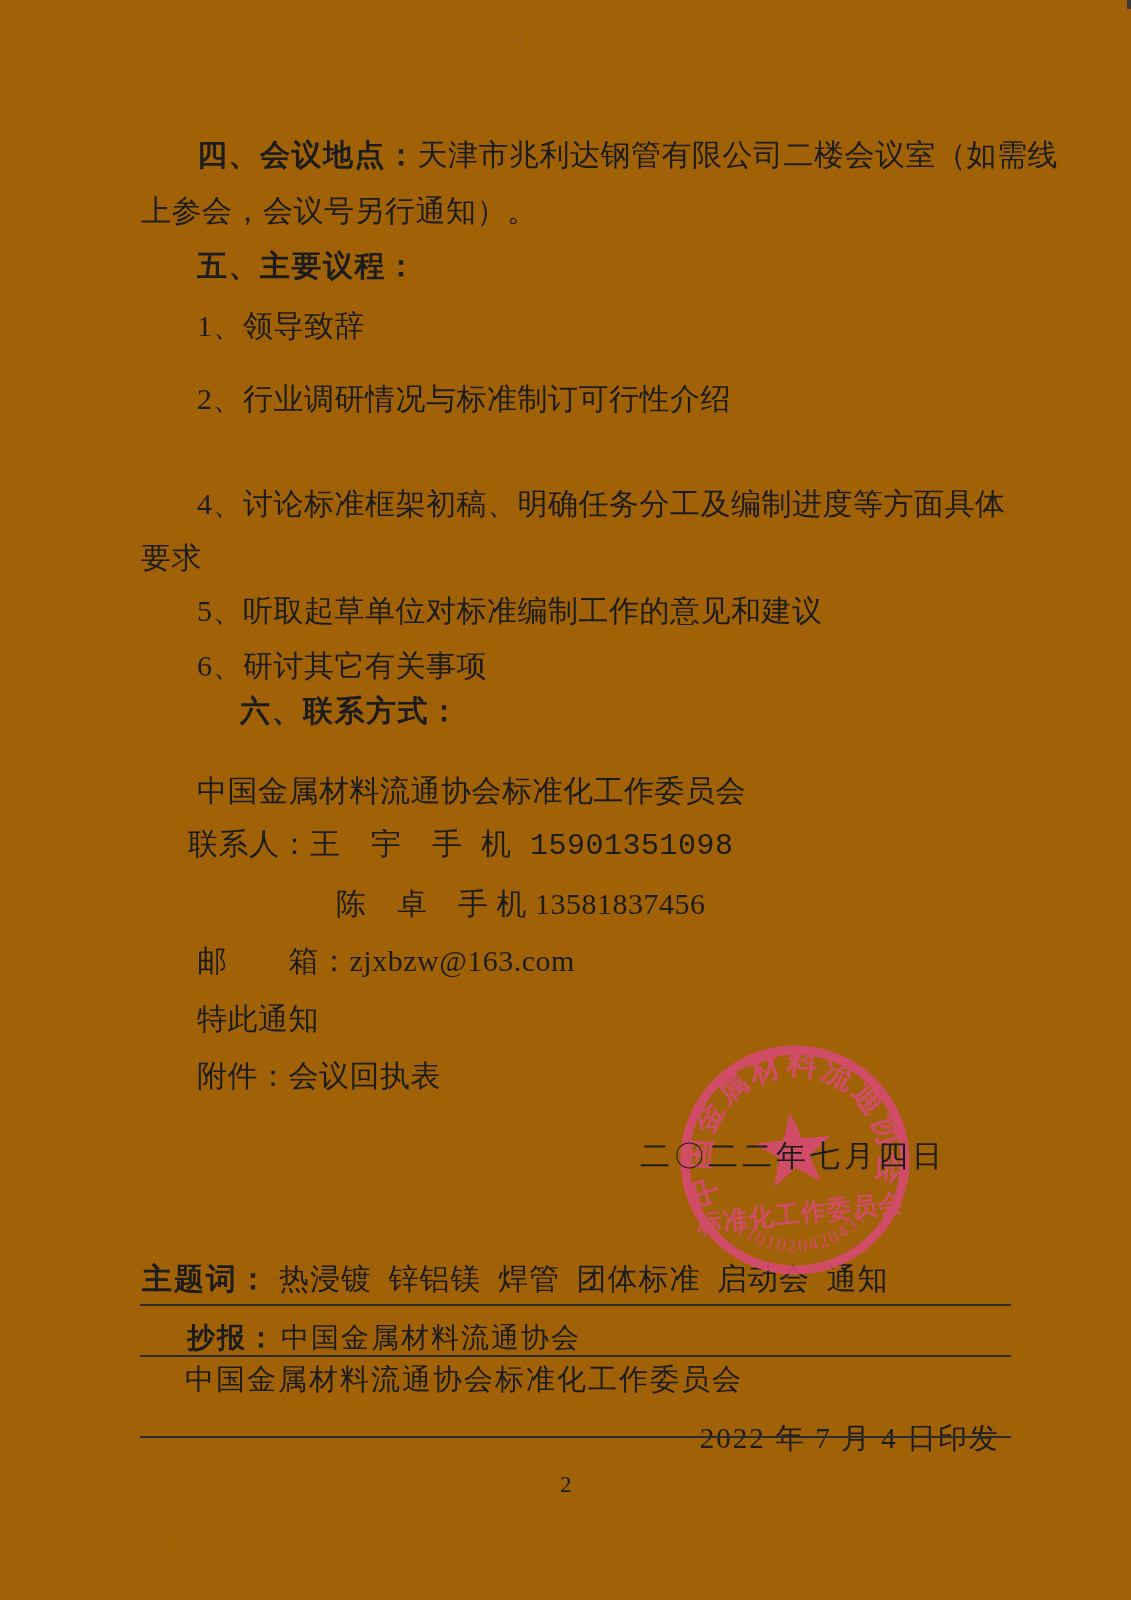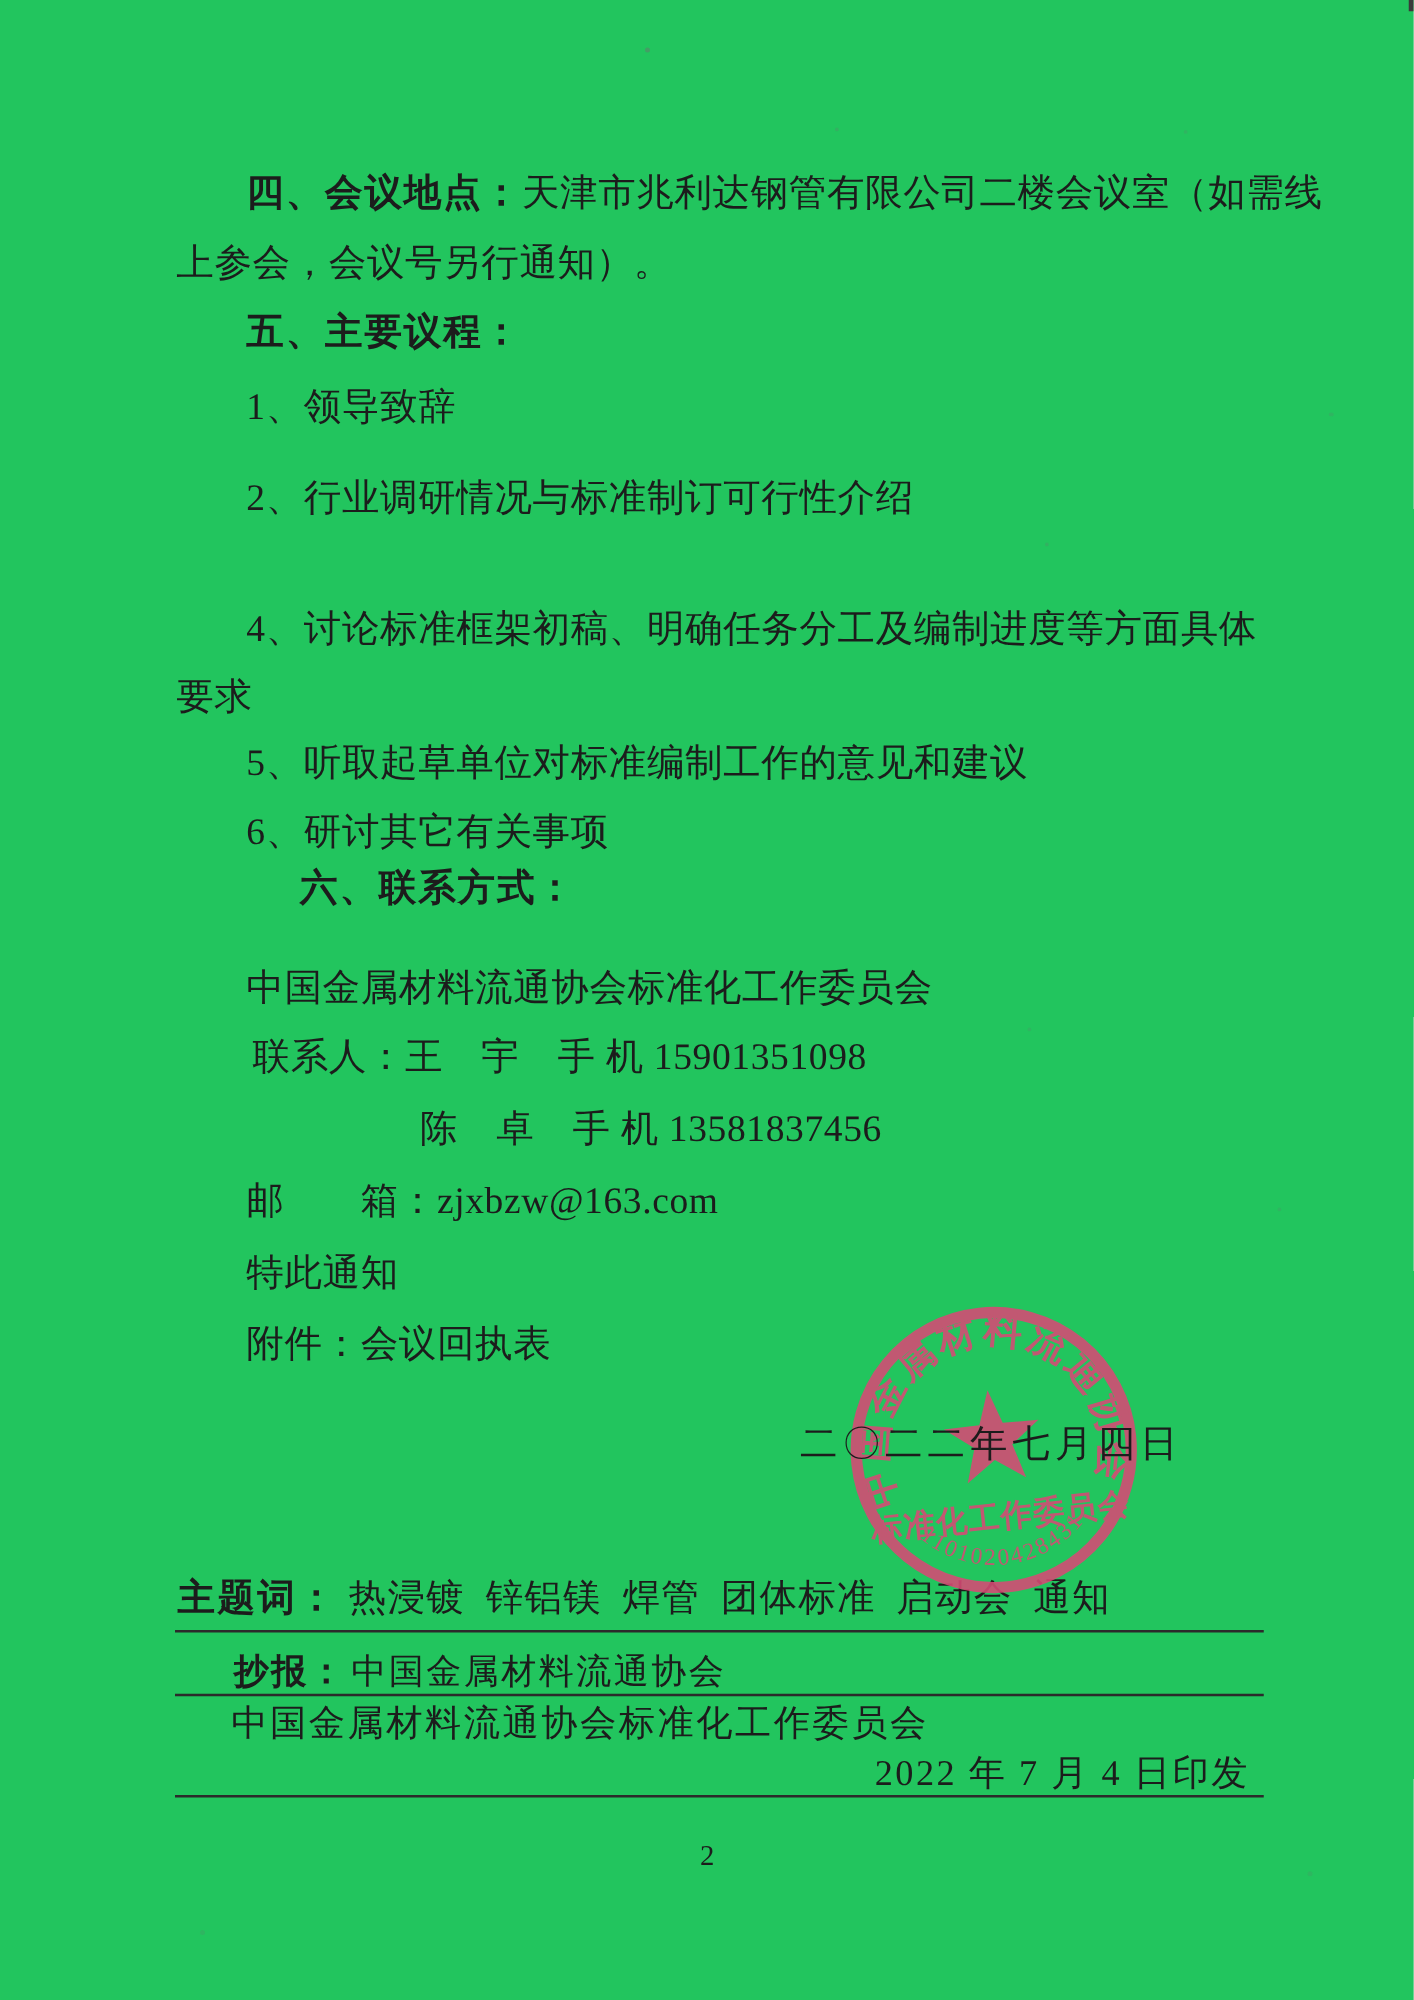--- a/index.html
+++ b/index.html
@@ -1,21 +1,21 @@
 <!DOCTYPE html>
 <html><head>
 <meta charset="utf-8">
 <style>
   html, body { margin: 0; padding: 0; background: #e8e8e8; }
   .page {
     position: relative;
     width: 1131px;
     height: 1600px;
     margin: 0 auto;
-    background: #22c55e;
+    background: #a16207;
     overflow: hidden;
     font-family: "Liberation Serif", serif;
     color: #1c1c1c;
   }
   .ln {
     position: absolute;
     white-space: nowrap;
     font-size: 30px;
     line-height: 34px;
     letter-spacing: 0.5px;
@@ -40,21 +40,21 @@
     height: 2px;
     background: #2b2b2b;
     z-index: 1;
   }
   .kw-label { font-weight: 700; letter-spacing: 2px; }
   .kw-words { margin-left: 9px; letter-spacing: 1px; word-spacing: 8px; }
   .copy-row { font-size: 28px; }
   .copy-label { font-weight: 700; letter-spacing: 2px; margin-right: 4px; }
   .copy-value { letter-spacing: 2px; }
   .issuer { font-size: 29px; letter-spacing: 2px; }
-  .print-date { position: absolute; right: 131px; font-size: 29px; letter-spacing: 2px; white-space: nowrap; z-index: 1; }
+  .print-date { position: absolute; right: 131px; font-size: 29px; letter-spacing: 2px; white-space: nowrap; z-index: 1; margin-top: 20px; }
   .page-num { position: absolute; font-size: 23px; z-index: 1; }
   .speck { position: absolute; border-radius: 50%; background: rgba(110,110,110,0.45); z-index: 0; }
   .corner-mark { position: absolute; right: 0; top: 0; width: 4px; height: 9px; background: #3a3a3a; z-index: 0; }
 </style>
 </head>
 <body>
 
 <div class="page">
 
   <div>
@@ -78,21 +78,21 @@
   <div class="ln hd" style="left:197px; top:249px;">五、主要议程：</div>
   <div class="ln" style="left:197px; top:309px;">1、领导致辞</div>
   <div class="ln" style="left:197px; top:382px;">2、行业调研情况与标准制订可行性介绍</div>
   <div class="ln" style="left:197px; top:487px;">4、讨论标准框架初稿、明确任务分工及编制进度等方面具体</div>
   <div class="ln" style="left:141px; top:541px;">要求</div>
   <div class="ln" style="left:197px; top:594px;">5、听取起草单位对标准编制工作的意见和建议</div>
   <div class="ln" style="left:197px; top:649px;">6、研讨其它有关事项</div>
 
   <div class="ln hd" style="left:197px; top:694px;margin-left:43px;">六、联系方式：</div>
   <div class="ln" style="left:197px; top:774px;">中国金属材料流通协会标准化工作委员会</div>
-  <div class="ln" style="left:202px; top:829px;">联系人：王　宇　手 机 15901351098</div>
+  <div class="ln" style="left:188px; top:829px;font-family:Liberation Mono, monospace;">联系人：王　宇　手 机 15901351098</div>
   <div class="ln" style="left:336px; top:887px;">陈　卓　手 机 13581837456</div>
   <div class="ln" style="left:197px; top:944px;">邮　　箱：zjxbzw@163.com</div>
   <div class="ln" style="left:197px; top:1002px;">特此通知</div>
   <div class="ln" style="left:197px; top:1059px;">附件：会议回执表</div>
 
   <div class="stamp-wrap">
     <svg width="238" height="238" viewBox="-119 -119 238 238" xmlns="http://www.w3.org/2000/svg">
       <defs>
         <path id="arcTop" d="M -83.1 22.3 A 86 86 0 1 1 83.1 22.3" fill="none"></path>
         <path id="arcBottom" d="M -79.7 46 A 92 92 0 0 0 79.7 46" fill="none"></path>

